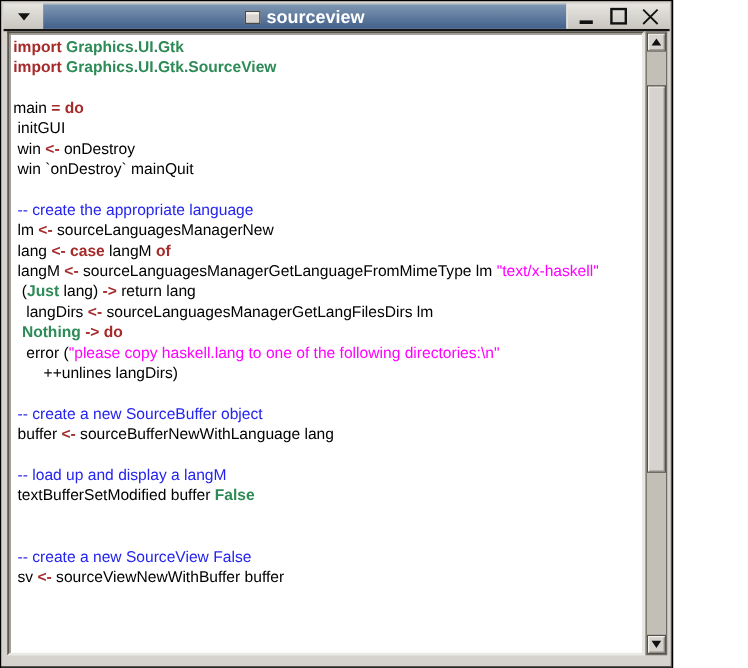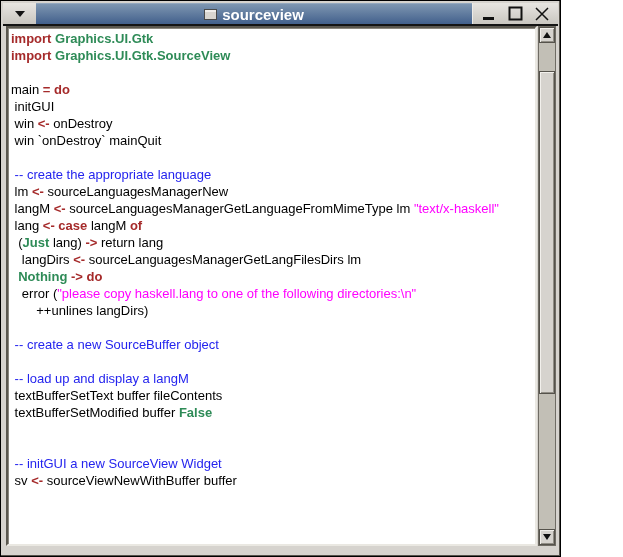--- a/index.html
+++ b/index.html
@@ -124,36 +124,36 @@
         <div class="line"><span class="tk-k">import</span><span class="tk-p"> </span><span class="tk-g">Graphics.UI.Gtk</span></div>
         <div class="line"><span class="tk-k">import</span><span class="tk-p"> </span><span class="tk-g">Graphics.UI.Gtk.SourceView</span></div>
         <div class="line"></div>
         <div class="line"><span class="tk-p">main </span><span class="tk-k">=</span><span class="tk-p"> </span><span class="tk-k">do</span></div>
         <div class="line"><span class="tk-p"> initGUI</span></div>
         <div class="line"><span class="tk-p"> win </span><span class="tk-k">&lt;-</span><span class="tk-p"> onDestroy</span></div>
         <div class="line"><span class="tk-p"> win `onDestroy` mainQuit</span></div>
         <div class="line"></div>
         <div class="line"><span class="tk-c"> -- create the appropriate language</span></div>
         <div class="line"><span class="tk-p"> lm </span><span class="tk-k">&lt;-</span><span class="tk-p"> sourceLanguagesManagerNew</span></div>
+        <div class="line"><span class="tk-p"> lang </span><span class="tk-k">&lt;-</span><span class="tk-p"> </span><span class="tk-k">case</span><span class="tk-p"> langM </span><span class="tk-k">of</span></div>
         <div class="line"><span class="tk-p"> langM </span><span class="tk-k">&lt;-</span><span class="tk-p"> sourceLanguagesManagerGetLanguageFromMimeType lm </span><span class="tk-s">"text/x-haskell"</span></div>
-        <div class="line"><span class="tk-p"> lang </span><span class="tk-k">&lt;-</span><span class="tk-p"> </span><span class="tk-k">case</span><span class="tk-p"> langM </span><span class="tk-k">of</span></div>
         <div class="line"><span class="tk-p">  (</span><span class="tk-g">Just</span><span class="tk-p"> lang) </span><span class="tk-k">-&gt;</span><span class="tk-p"> return lang</span></div>
         <div class="line"><span class="tk-p">   langDirs </span><span class="tk-k">&lt;-</span><span class="tk-p"> sourceLanguagesManagerGetLangFilesDirs lm</span></div>
         <div class="line"><span class="tk-p">  </span><span class="tk-g">Nothing</span><span class="tk-p"> </span><span class="tk-k">-&gt;</span><span class="tk-p"> </span><span class="tk-k">do</span></div>
         <div class="line"><span class="tk-p">   error (</span><span class="tk-s">"please copy haskell.lang to one of the following directories:\n"</span></div>
         <div class="line"><span class="tk-p">       ++unlines langDirs)</span></div>
         <div class="line"></div>
         <div class="line"><span class="tk-c"> -- create a new SourceBuffer object</span></div>
+        <div class="line"><span class="tk-p"> buffer </span><span class="tk-k">&lt;-</span><span class="tk-p"> sourceBufferNewWithLanguage lang</span></div>
         <div class="line"></div>
         <div class="line"><span class="tk-c"> -- load up and display a langM</span></div>
-        <div class="line"><span class="tk-p"> textBufferSetText buffer fileContents</span></div>
         <div class="line"><span class="tk-p"> textBufferSetModified buffer </span><span class="tk-g">False</span></div>
         <div class="line"></div>
         <div class="line"></div>
-        <div class="line"><span class="tk-c"> -- initGUI a new SourceView Widget</span></div>
+        <div class="line"><span class="tk-c"> -- create a new SourceView False</span></div>
         <div class="line"><span class="tk-p"> sv </span><span class="tk-k">&lt;-</span><span class="tk-p"> sourceViewNewWithBuffer buffer</span></div>
       </div>
     <div class="vscroll">
       <div class="sb-btn">
         <span class="arr-up"></span>
       </div>
       <div class="sb-trough">
         <div class="sb-thumb" style="top: 28px; height: 323px;"></div>
       </div>
       <div class="sb-btn">

